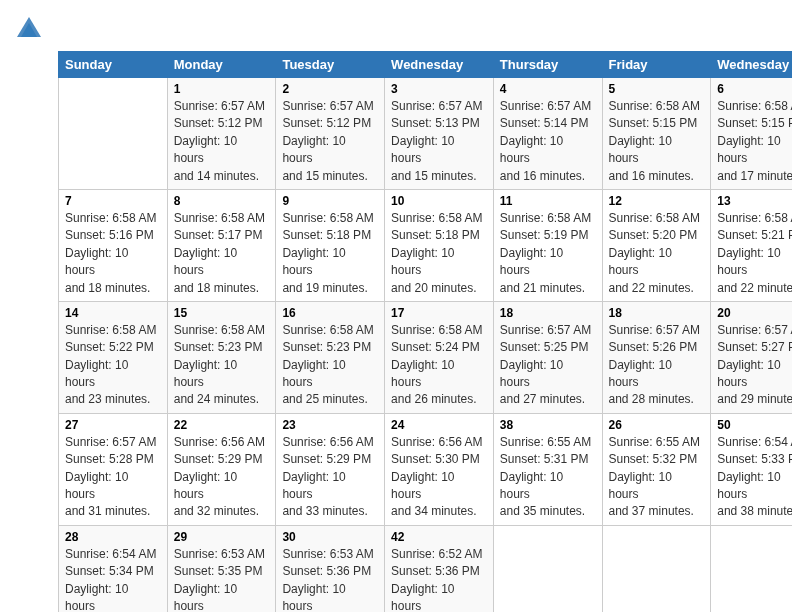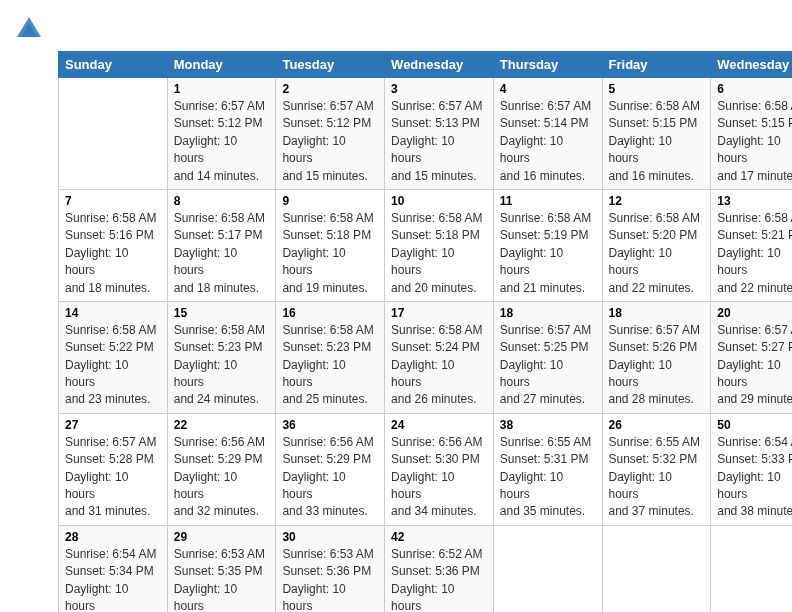--- a/index.html
+++ b/index.html
@@ -223,21 +223,21 @@
       <tr>
         <td>
           <span class="day-number">27</span>
           <div class="day-info">Sunrise: 6:57 AM<br>Sunset: 5:28 PM<br>Daylight: 10 hours<br>and 31 minutes.</div>
         </td>
         <td>
           <span class="day-number">22</span>
           <div class="day-info">Sunrise: 6:56 AM<br>Sunset: 5:29 PM<br>Daylight: 10 hours<br>and 32 minutes.</div>
         </td>
         <td>
-          <span class="day-number">36</span>
+          <span class="day-number">23</span>
           <div class="day-info">Sunrise: 6:56 AM<br>Sunset: 5:29 PM<br>Daylight: 10 hours<br>and 33 minutes.</div>
         </td>
         <td>
           <span class="day-number">24</span>
           <div class="day-info">Sunrise: 6:56 AM<br>Sunset: 5:30 PM<br>Daylight: 10 hours<br>and 34 minutes.</div>
         </td>
         <td>
           <span class="day-number">38</span>
           <div class="day-info">Sunrise: 6:55 AM<br>Sunset: 5:31 PM<br>Daylight: 10 hours<br>and 35 minutes.</div>
         </td>

